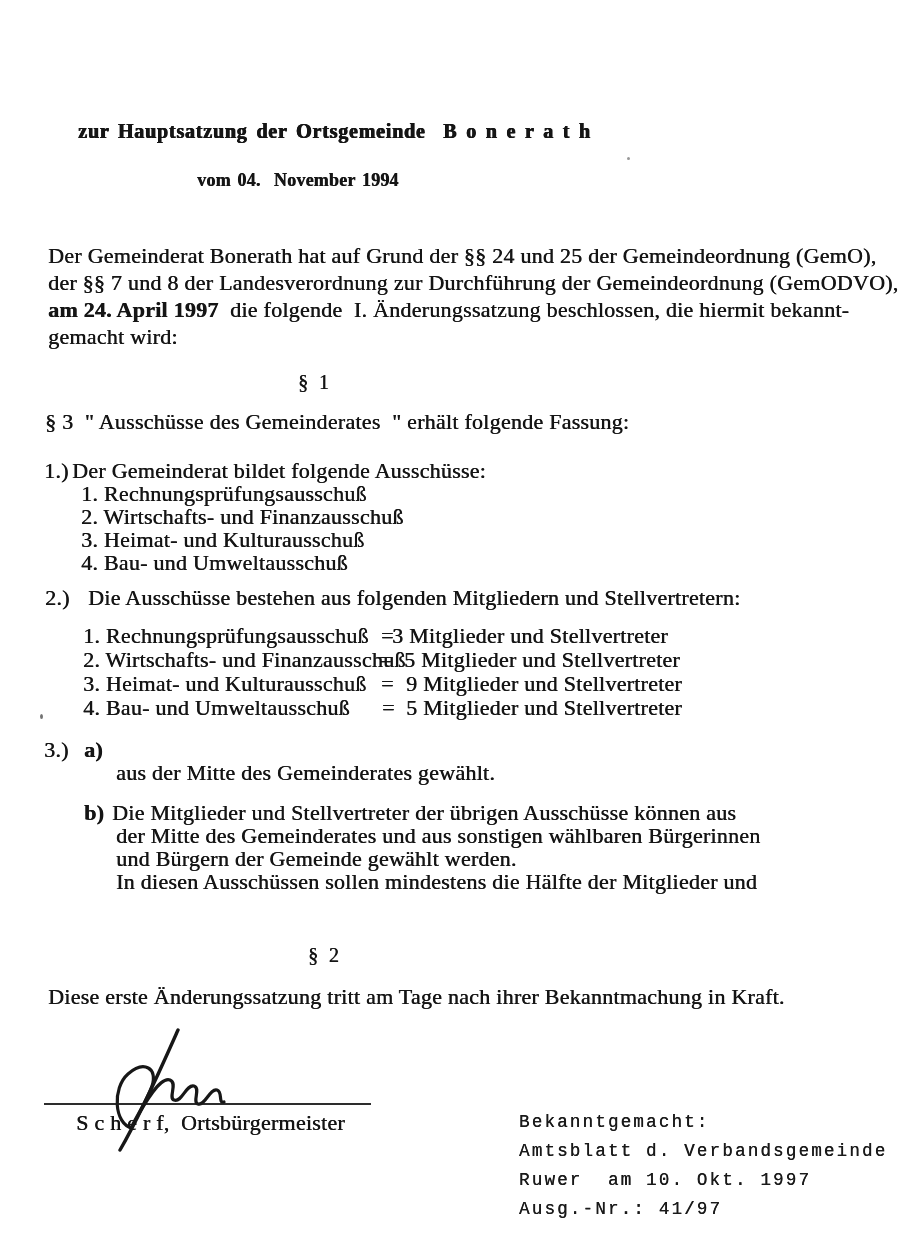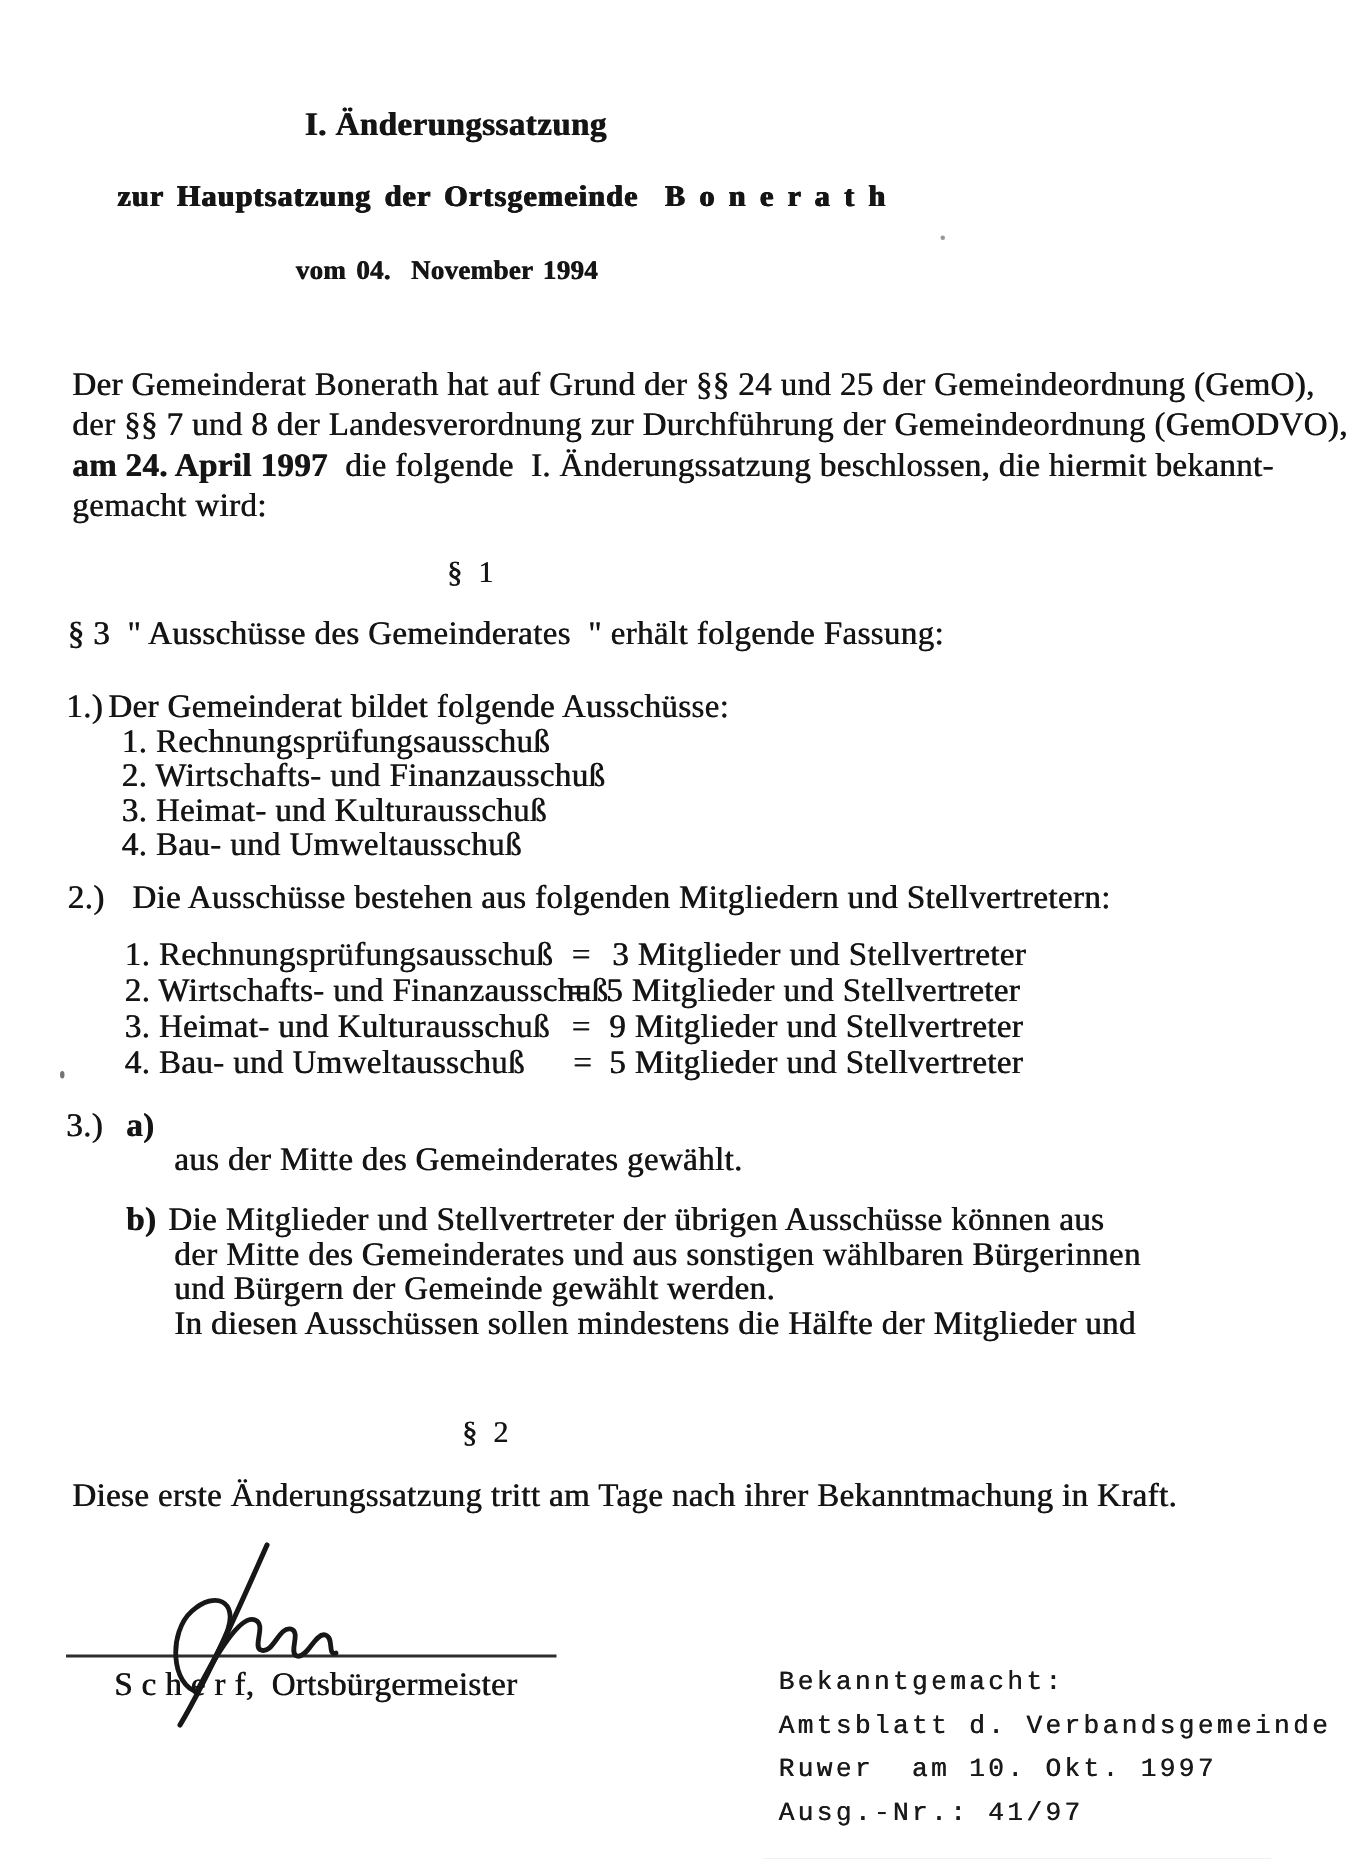--- a/index.html
+++ b/index.html
@@ -44,21 +44,20 @@
     background:#1b1b1b;opacity:.92;
   }
   .sig-svg{position:absolute;left:98px;top:1028px;pointer-events:none;}
   .speck{position:absolute;background:#444;border-radius:50%;}
 </style>
 </head>
 <body>
 
 <div class="page">
 
-  <div class="line title" style="left:203px;top:70px;">I. Änderungssatzung</div>
   <div class="line subtitle" style="left:78px;top:120px;">zur Hauptsatzung der Ortsgemeinde  B o n e r a t h</div>
   <div class="line dateline" style="left:197px;top:170px;">vom 04.  November 1994</div>
 
   <div class="line" style="left:48px;top:243px;">Der Gemeinderat Bonerath hat auf Grund der §§ 24 und 25 der Gemeindeordnung (GemO),</div>
   <div class="line" style="left:48px;top:270px;">der §§ 7 und 8 der Landesverordnung zur Durchführung der Gemeindeordnung (GemODVO),</div>
   <div class="line" style="left:48px;top:297px;"><span class="bold">am 24. April 1997</span><span>  die folgende  I. Änderungssatzung beschlossen, die hiermit bekannt-</span></div>
   <div class="line" style="left:48px;top:324px;">gemacht wird:</div>
 
   <div class="line sechead" style="left:298px;top:371px;">§  1</div>
   <div class="line" style="left:45px;top:409px;">§ 3  " Ausschüsse des Gemeinderates  " erhält folgende Fassung:</div>
@@ -68,21 +67,21 @@
   <div class="line" style="left:81px;top:481px;">1. Rechnungsprüfungsausschuß</div>
   <div class="line" style="left:81px;top:504px;">2. Wirtschafts- und Finanzausschuß</div>
   <div class="line" style="left:81px;top:527px;">3. Heimat- und Kulturausschuß</div>
   <div class="line" style="left:81px;top:550px;">4. Bau- und Umweltausschuß</div>
 
   <div class="line" style="left:45px;top:585px;">2.)</div>
   <div class="line" style="left:88px;top:585px;">Die Ausschüsse bestehen aus folgenden Mitgliedern und Stellvertretern:</div>
 
   <div class="line" style="left:83px;top:623px;">1. Rechnungsprüfungsausschuß</div>
   <div class="line" style="left:381px;top:623px;">=</div>
-  <div class="line" style="left:408px;top:623px;">3 Mitglieder und Stellvertreter</div>
+  <div class="line" style="left:392px;top:623px;">3 Mitglieder und Stellvertreter</div>
 
   <div class="line" style="left:83px;top:647px;">2. Wirtschafts- und Finanzausschuß</div>
   <div class="line" style="left:379px;top:647px;">=</div>
   <div class="line" style="left:404px;top:647px;">5 Mitglieder und Stellvertreter</div>
 
   <div class="line" style="left:83px;top:671px;">3. Heimat- und Kulturausschuß</div>
   <div class="line" style="left:381px;top:671px;">=</div>
   <div class="line" style="left:406px;top:671px;">9 Mitglieder und Stellvertreter</div>
 
   <div class="line" style="left:83px;top:695px;">4. Bau- und Umweltausschuß</div>

